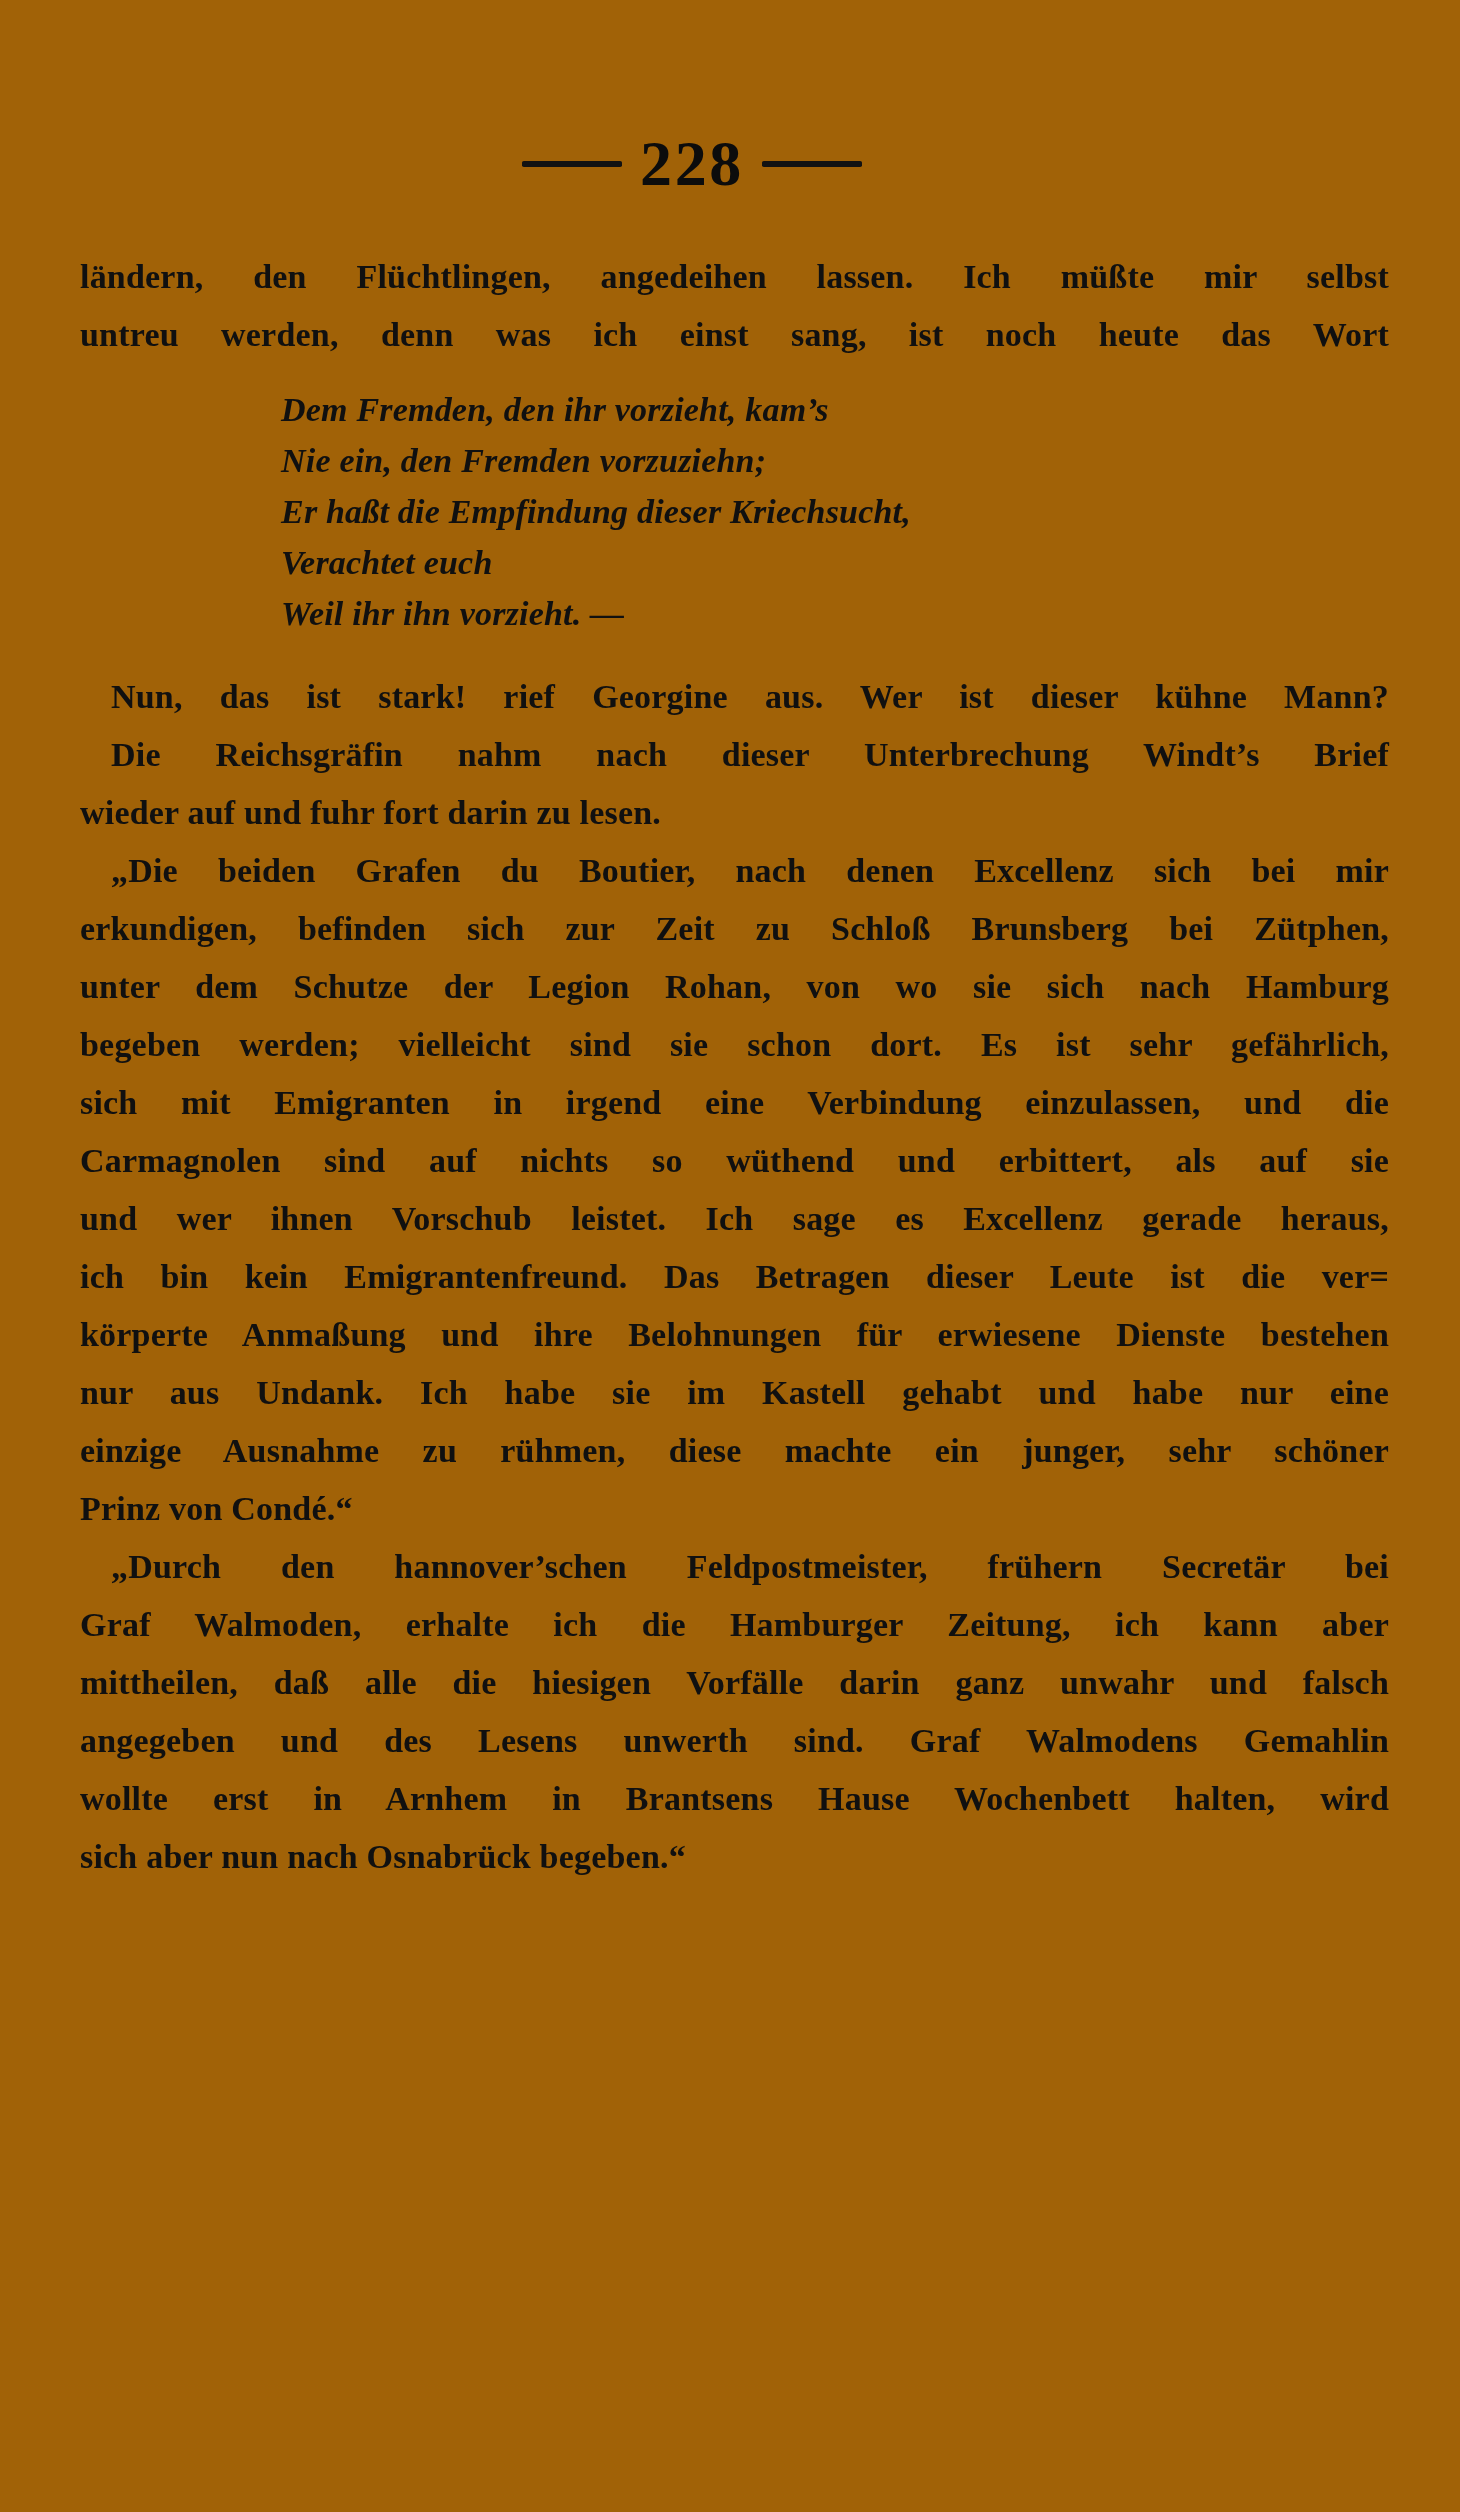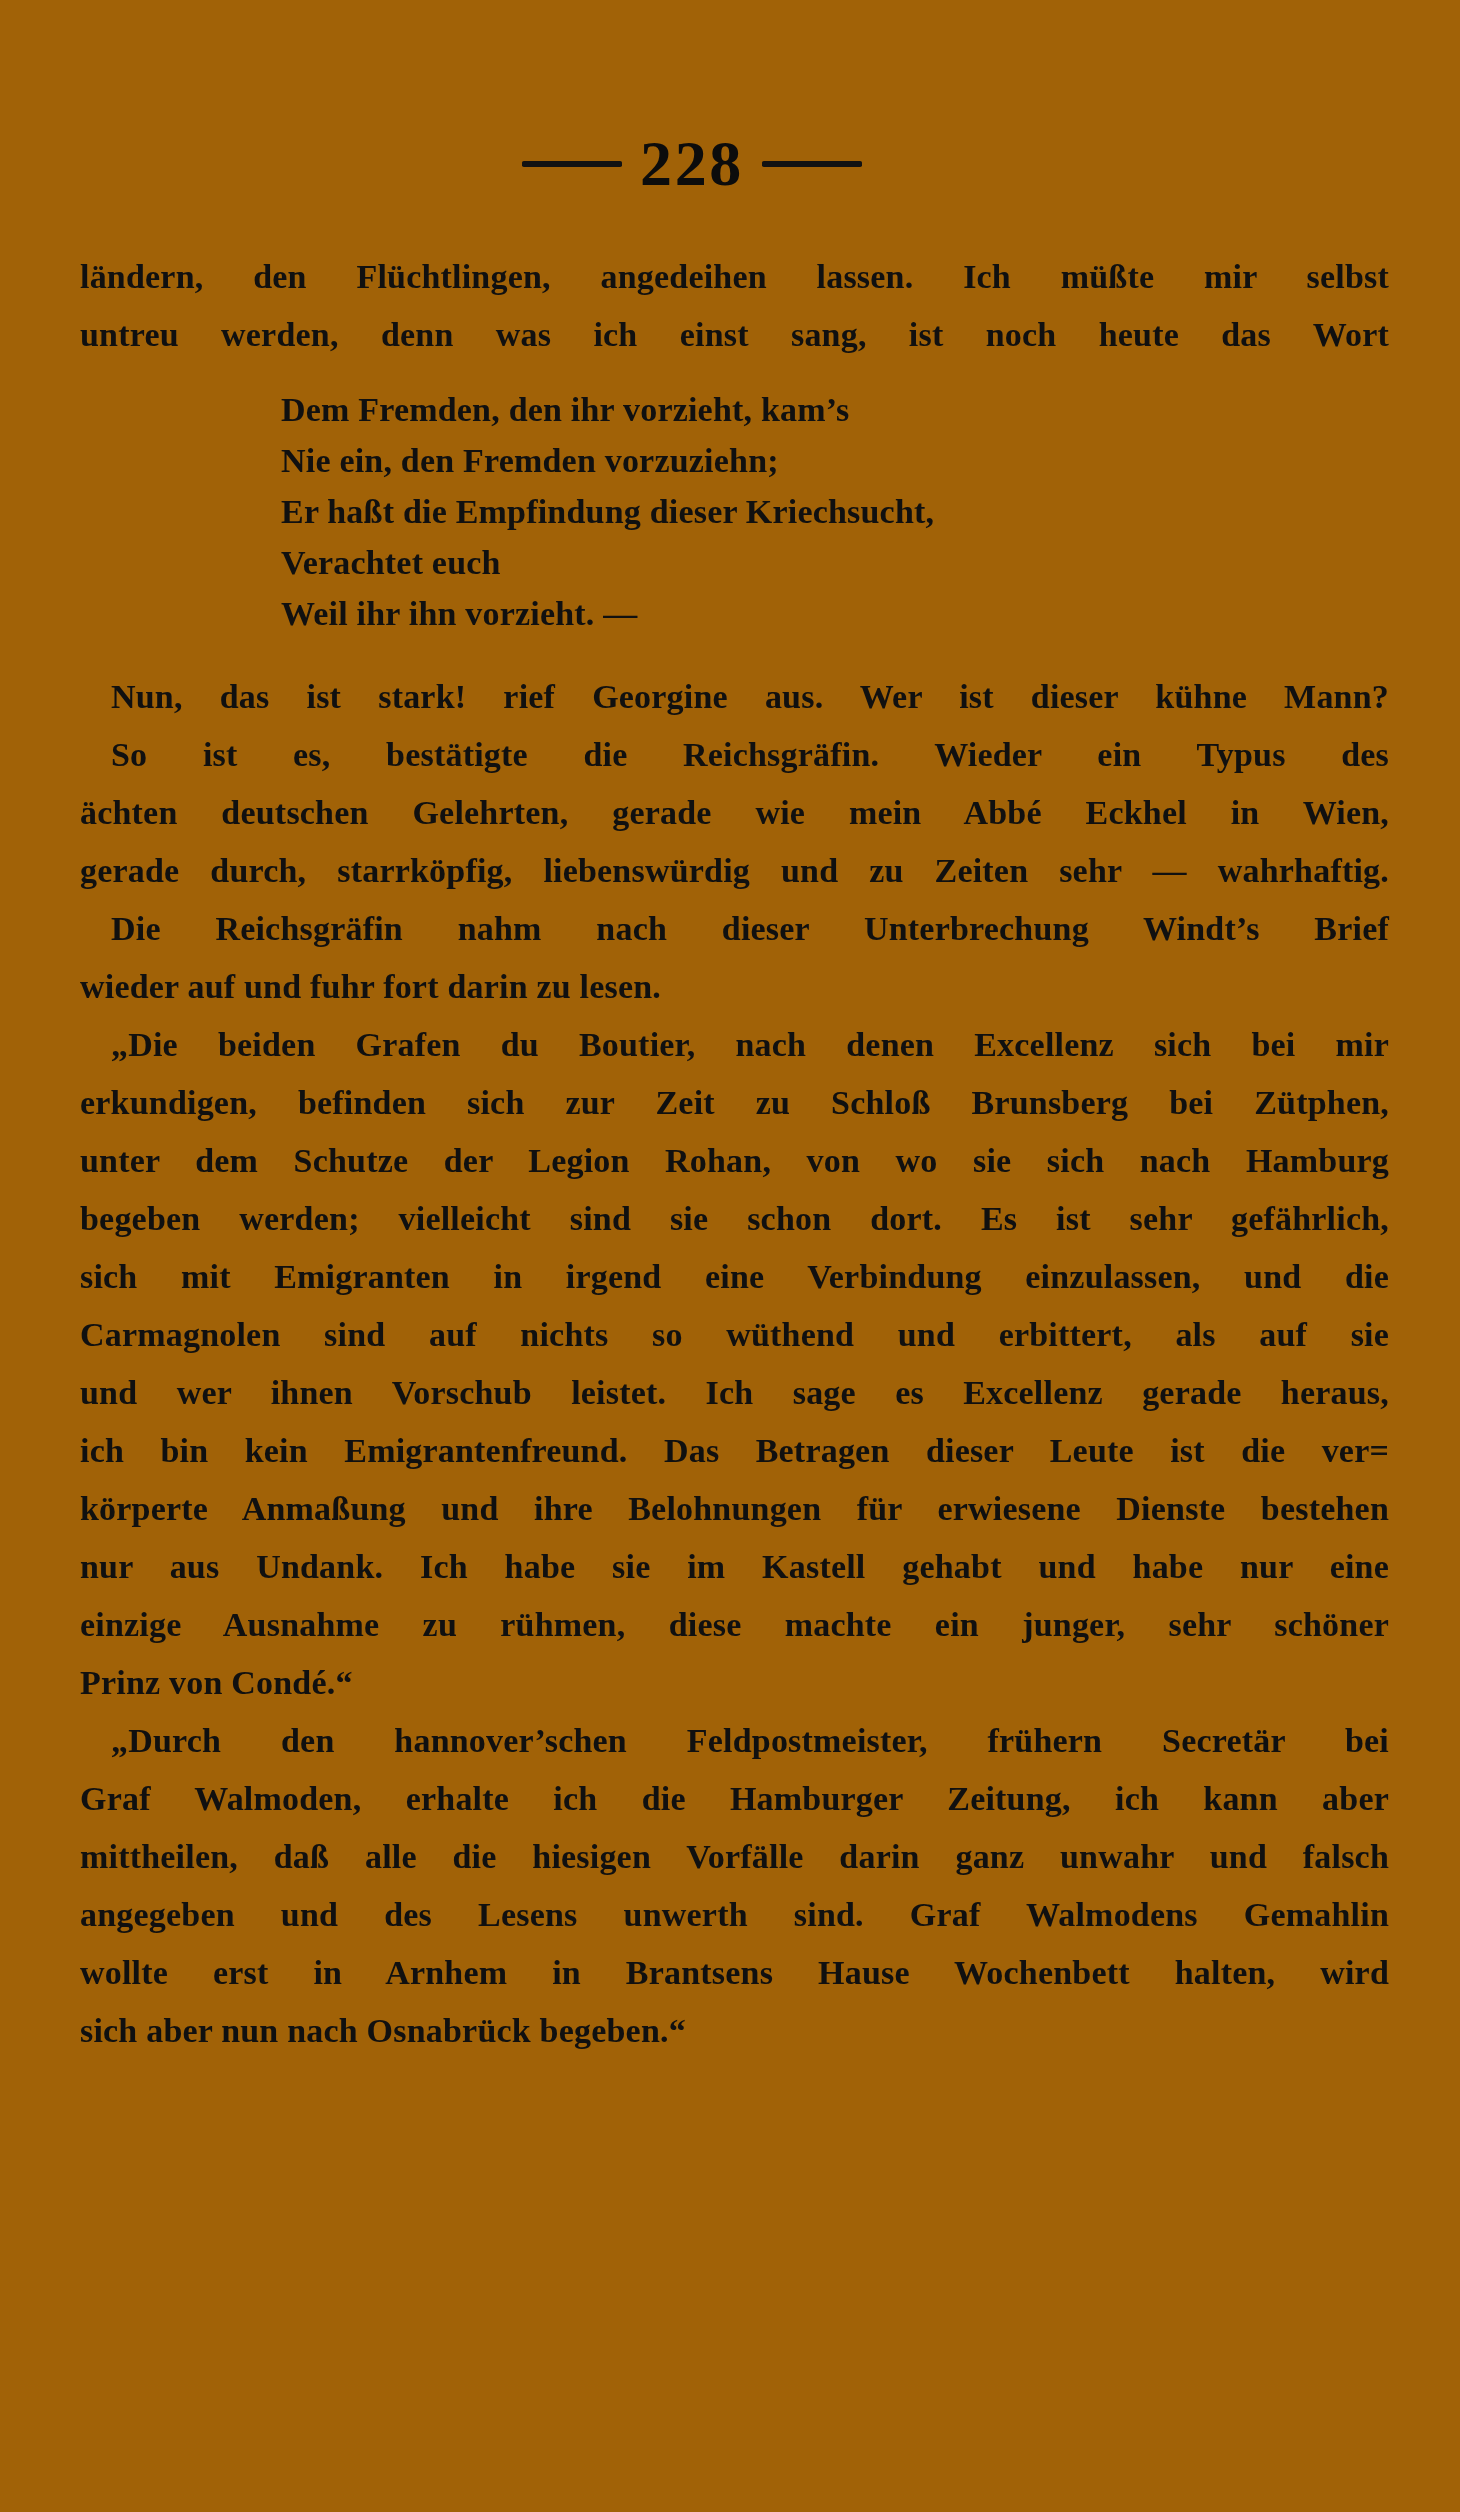--- a/index.html
+++ b/index.html
@@ -52,20 +52,21 @@
   }
   .line.justify {
     text-align: justify;
     text-align-last: justify;
   }
   .line.indent {
     text-indent: 31px;
   }
   .verse {
     margin: 19.6px 0 29px 201px;
+    font-style: italic;
   }
   .verse .line {
     line-height: 51px;
     text-align: left;
   }
 </style>
 </head>
 <body>
 
 <div class="page">
@@ -81,25 +82,20 @@
       </div>
       <div class="verse">
         <div class="line">Dem Fremden, den ihr vorzieht, kam’s</div>
         <div class="line">Nie ein, den Fremden vorzuziehn;</div>
         <div class="line">Er haßt die Empfindung dieser Kriechsucht,</div>
         <div class="line">Verachtet euch</div>
         <div class="line">Weil ihr ihn vorzieht. —</div>
       </div>
       <div class="paragraph">
         <div class="line justify indent">Nun, das ist stark! rief Georgine aus. Wer ist dieser kühne Mann?</div>
-      </div>
-      <div class="paragraph">
-        <div class="line justify indent">So ist es, bestätigte die Reichsgräfin. Wieder ein Typus des</div>
-        <div class="line justify">ächten deutschen Gelehrten, gerade wie mein Abbé Eckhel in Wien,</div>
-        <div class="line justify">gerade durch, starrköpfig, liebenswürdig und zu Zeiten sehr — wahrhaftig.</div>
       </div>
       <div class="paragraph">
         <div class="line justify indent">Die Reichsgräfin nahm nach dieser Unterbrechung Windt’s Brief</div>
         <div class="line">wieder auf und fuhr fort darin zu lesen.</div>
       </div>
       <div class="paragraph">
         <div class="line justify indent">„Die beiden Grafen du Boutier, nach denen Excellenz sich bei mir</div>
         <div class="line justify">erkundigen, befinden sich zur Zeit zu Schloß Brunsberg bei Zütphen,</div>
         <div class="line justify">unter dem Schutze der Legion Rohan, von wo sie sich nach Hamburg</div>
         <div class="line justify">begeben werden; vielleicht sind sie schon dort. Es ist sehr gefährlich,</div>

